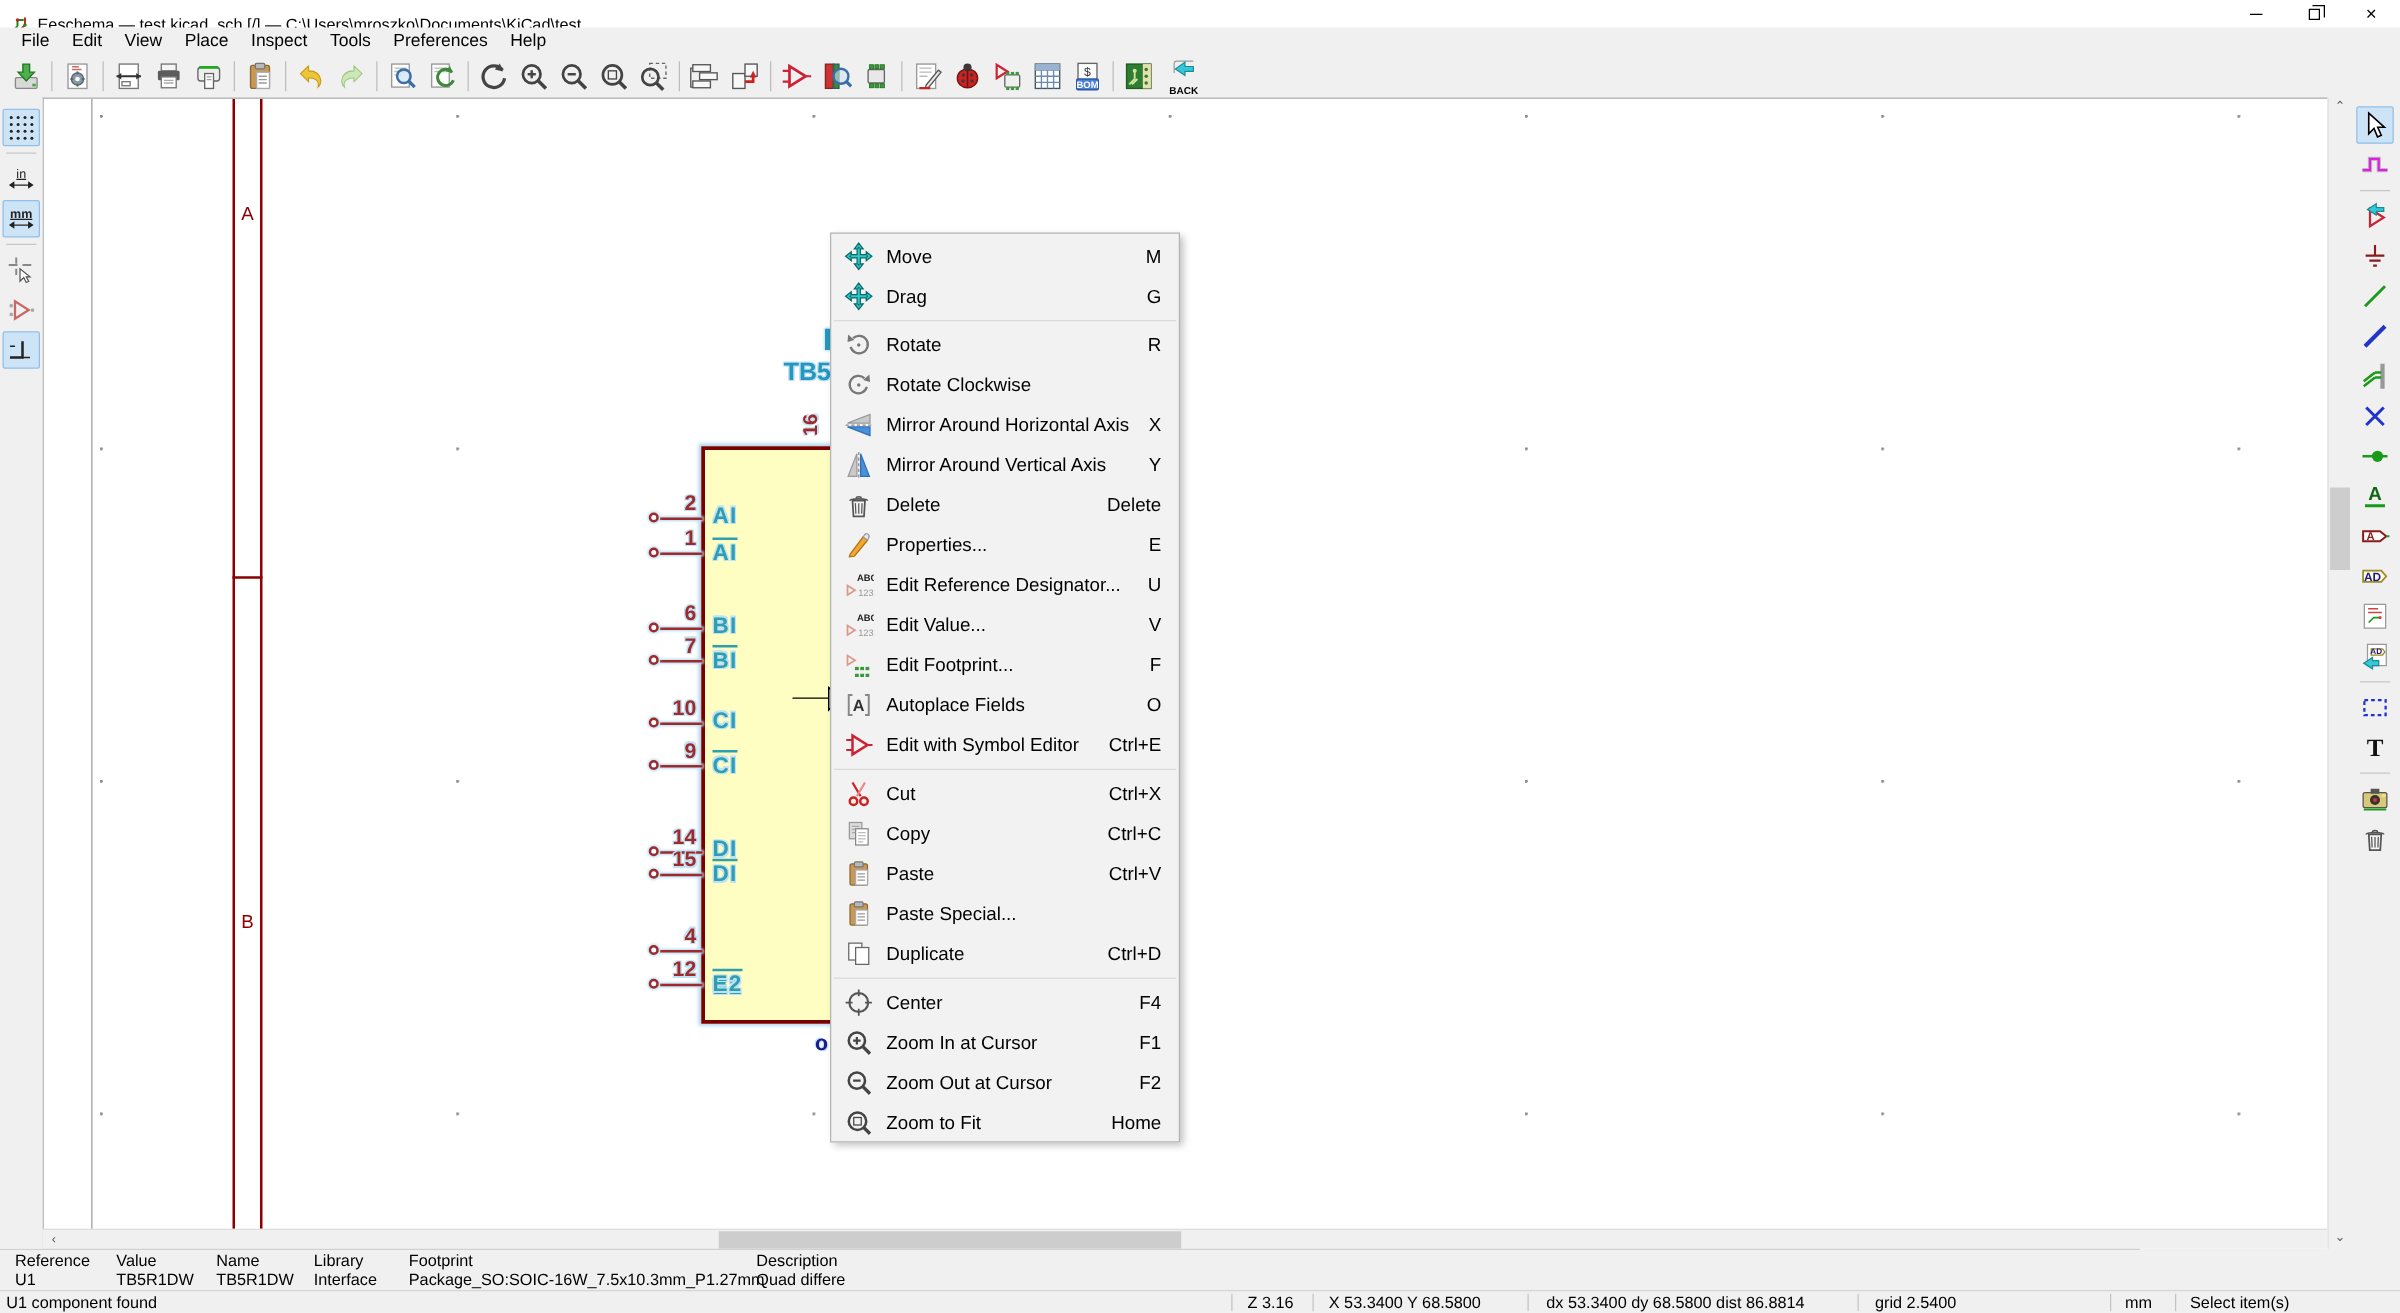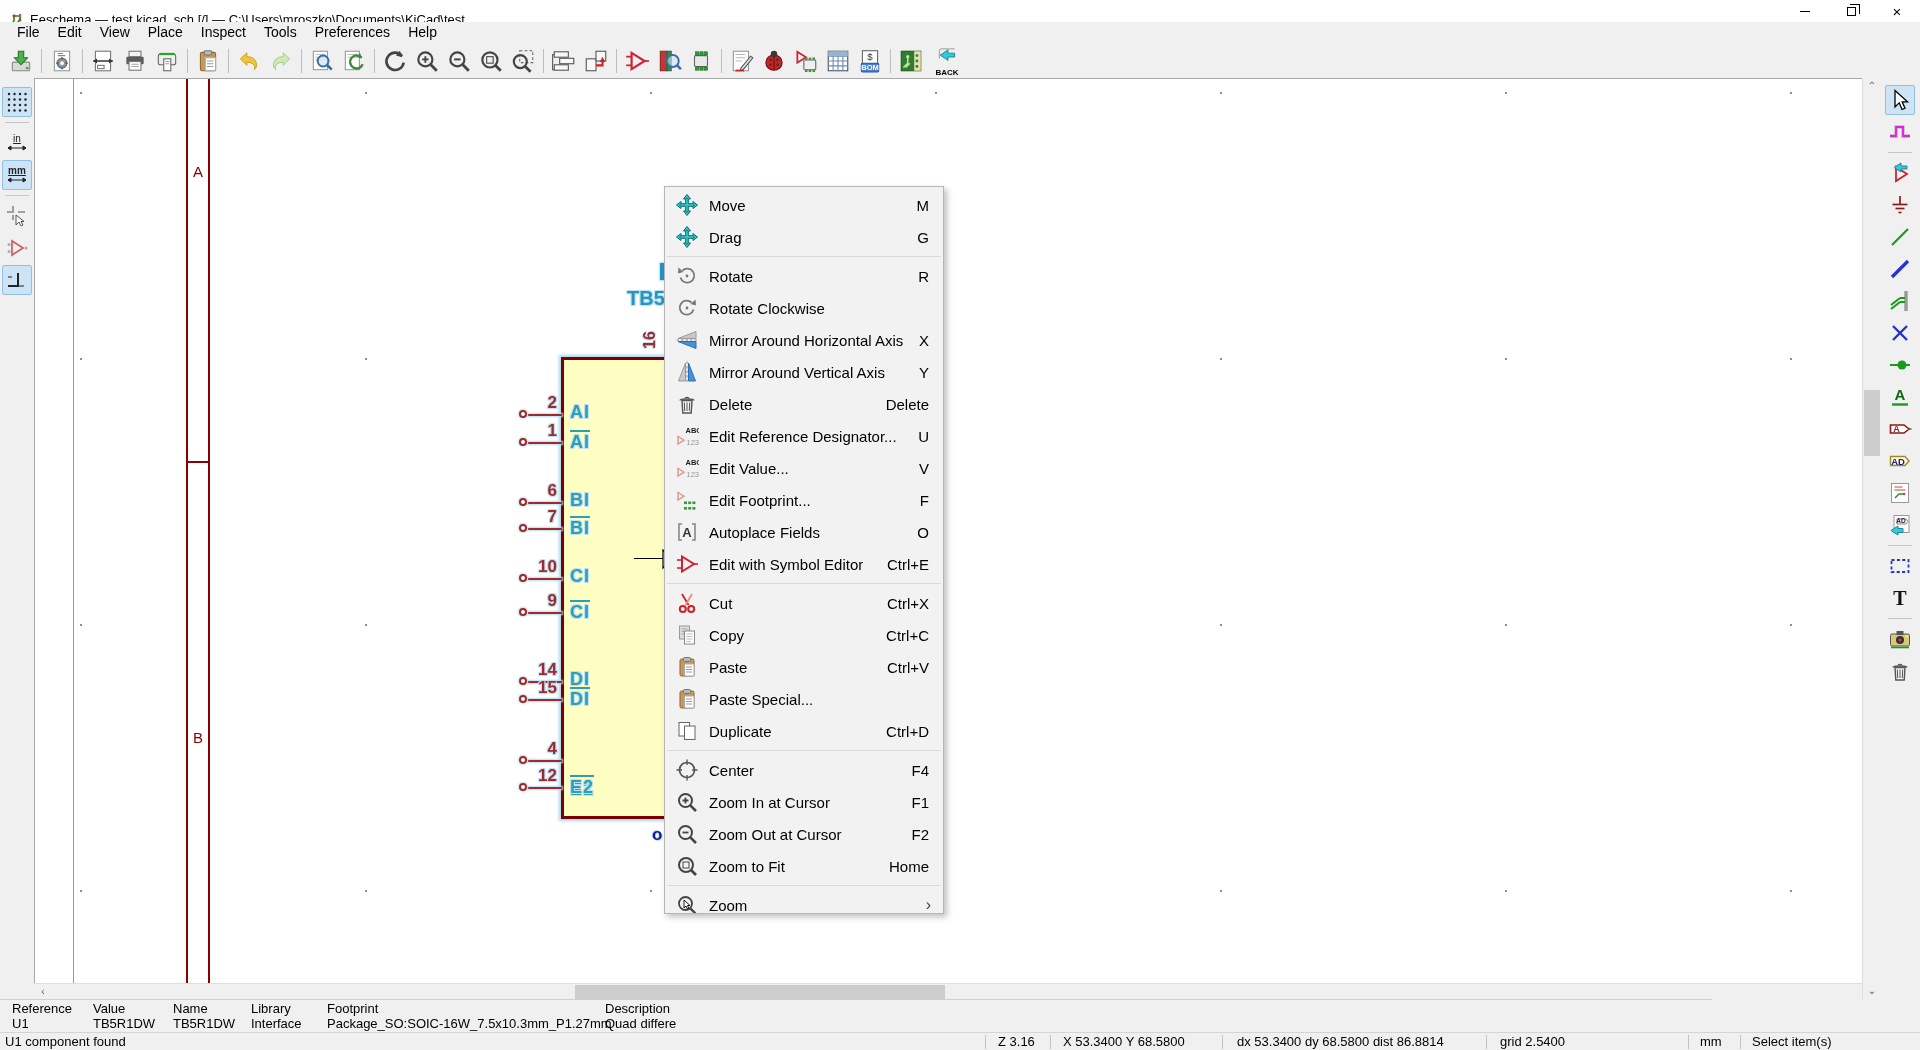--- a/index.html
+++ b/index.html
@@ -566,20 +566,30 @@
             <path d="M5 8.5 C5 6.5 19 6.5 19 8.5" fill="none" stroke="#555" stroke-width="1.4"></path>
             <path d="M10 6.8 C10 5 14 5 14 6.8" fill="none" stroke="#555" stroke-width="1.2"></path>
           </svg>
         </div>
         <div class="lbl">Delete</div>
         <div class="sc">Delete</div>
       </div>
       <div class="mi">
         <div class="ic">
           <svg viewBox="0 0 24 24">
+            <path d="M5 19.5 L15.5 5.5 L19 8.2 L8.5 21 L4.5 21.5 Z" fill="#f0a830" stroke="#b07010"></path>
+            <path d="M15.5 5.5 L17 3.5 Q18 2.2 19.5 3.5 Q21 4.8 20 6 L19 8.2 Z" fill="#e8e8e8" stroke="#999"></path>
+          </svg>
+        </div>
+        <div class="lbl">Properties...</div>
+        <div class="sc">E</div>
+      </div>
+      <div class="mi">
+        <div class="ic">
+          <svg viewBox="0 0 24 24">
             <path d="M3 12.5 L3 20 L9 16.2 Z" fill="none" stroke="#d98" stroke-width="1.4"></path>
             <text x="10.5" y="9" font-size="7.5" font-weight="bold" fill="#222">ABC</text>
             <text x="11.5" y="21" font-size="7.5" fill="#999">123</text>
           </svg>
         </div>
         <div class="lbl">Edit Reference Designator...</div>
         <div class="sc">U</div>
       </div>
       <div class="mi">
         <div class="ic">

